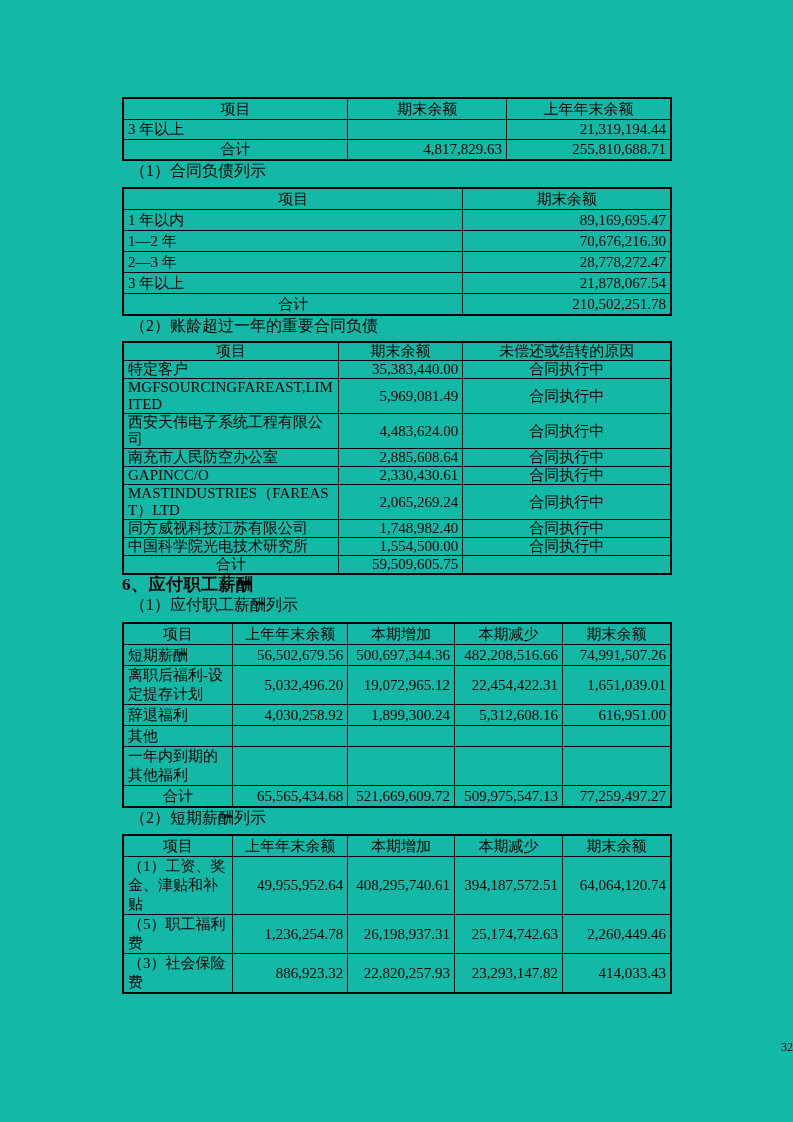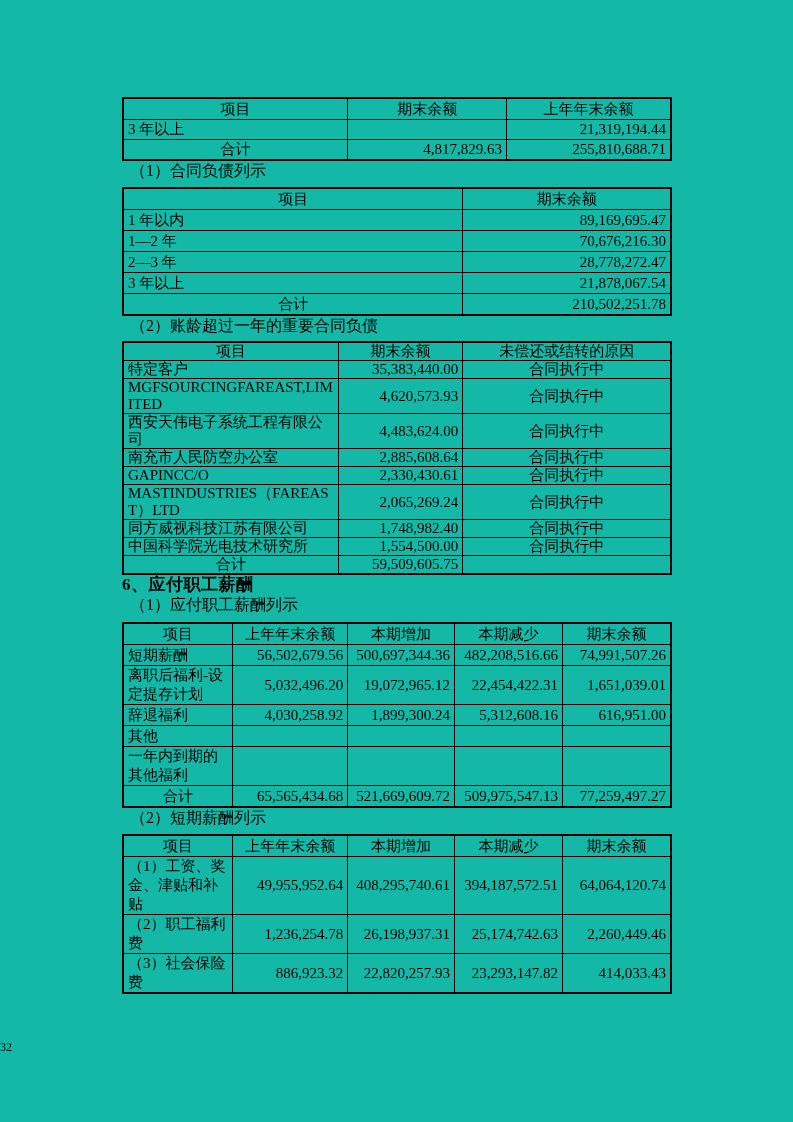--- a/index.html
+++ b/index.html
@@ -87,21 +87,21 @@
   table.t-payroll { margin-top: 7px; }
   table.t-payroll td { height: 20px; }
   table.t-short { margin-top: 6px; }
   table.t-short td { height: 24px; margin-top: 40px; }
   
   .page-number {
     position: absolute;
     top: 1040px;
     left: 0;
     width: 793px;
-    text-align: left;
+    text-align: right;
     font-size: 12px;
     line-height: 14px;
   }
 </style>
 </head>
 <body>
 
 <div class="page">
   <div class="content">
 
@@ -186,21 +186,21 @@
           </tr>
         </thead>
         <tbody>
           <tr>
             <td>特定客户</td>
             <td>35,383,440.00</td>
             <td>合同执行中</td>
           </tr>
           <tr>
             <td>MGFSOURCINGFAREAST,LIMITED</td>
-            <td>4,620,573.93</td>
+            <td>5,969,081.49</td>
             <td>合同执行中</td>
           </tr>
           <tr>
             <td>西安天伟电子系统工程有限公司</td>
             <td>4,483,624.00</td>
             <td>合同执行中</td>
           </tr>
           <tr>
             <td>南充市人民防空办公室</td>
             <td>2,885,608.64</td>
@@ -322,21 +322,21 @@
         </thead>
         <tbody>
           <tr>
             <td>（1）工资、奖金、津贴和补贴</td>
             <td>49,955,952.64</td>
             <td>408,295,740.61</td>
             <td>394,187,572.51</td>
             <td>64,064,120.74</td>
           </tr>
           <tr>
-            <td>（2）职工福利费</td>
+            <td>（5）职工福利费</td>
             <td>1,236,254.78</td>
             <td>26,198,937.31</td>
             <td>25,174,742.63</td>
             <td>2,260,449.46</td>
           </tr>
           <tr>
             <td>（3）社会保险费</td>
             <td>886,923.32</td>
             <td>22,820,257.93</td>
             <td>23,293,147.82</td>

